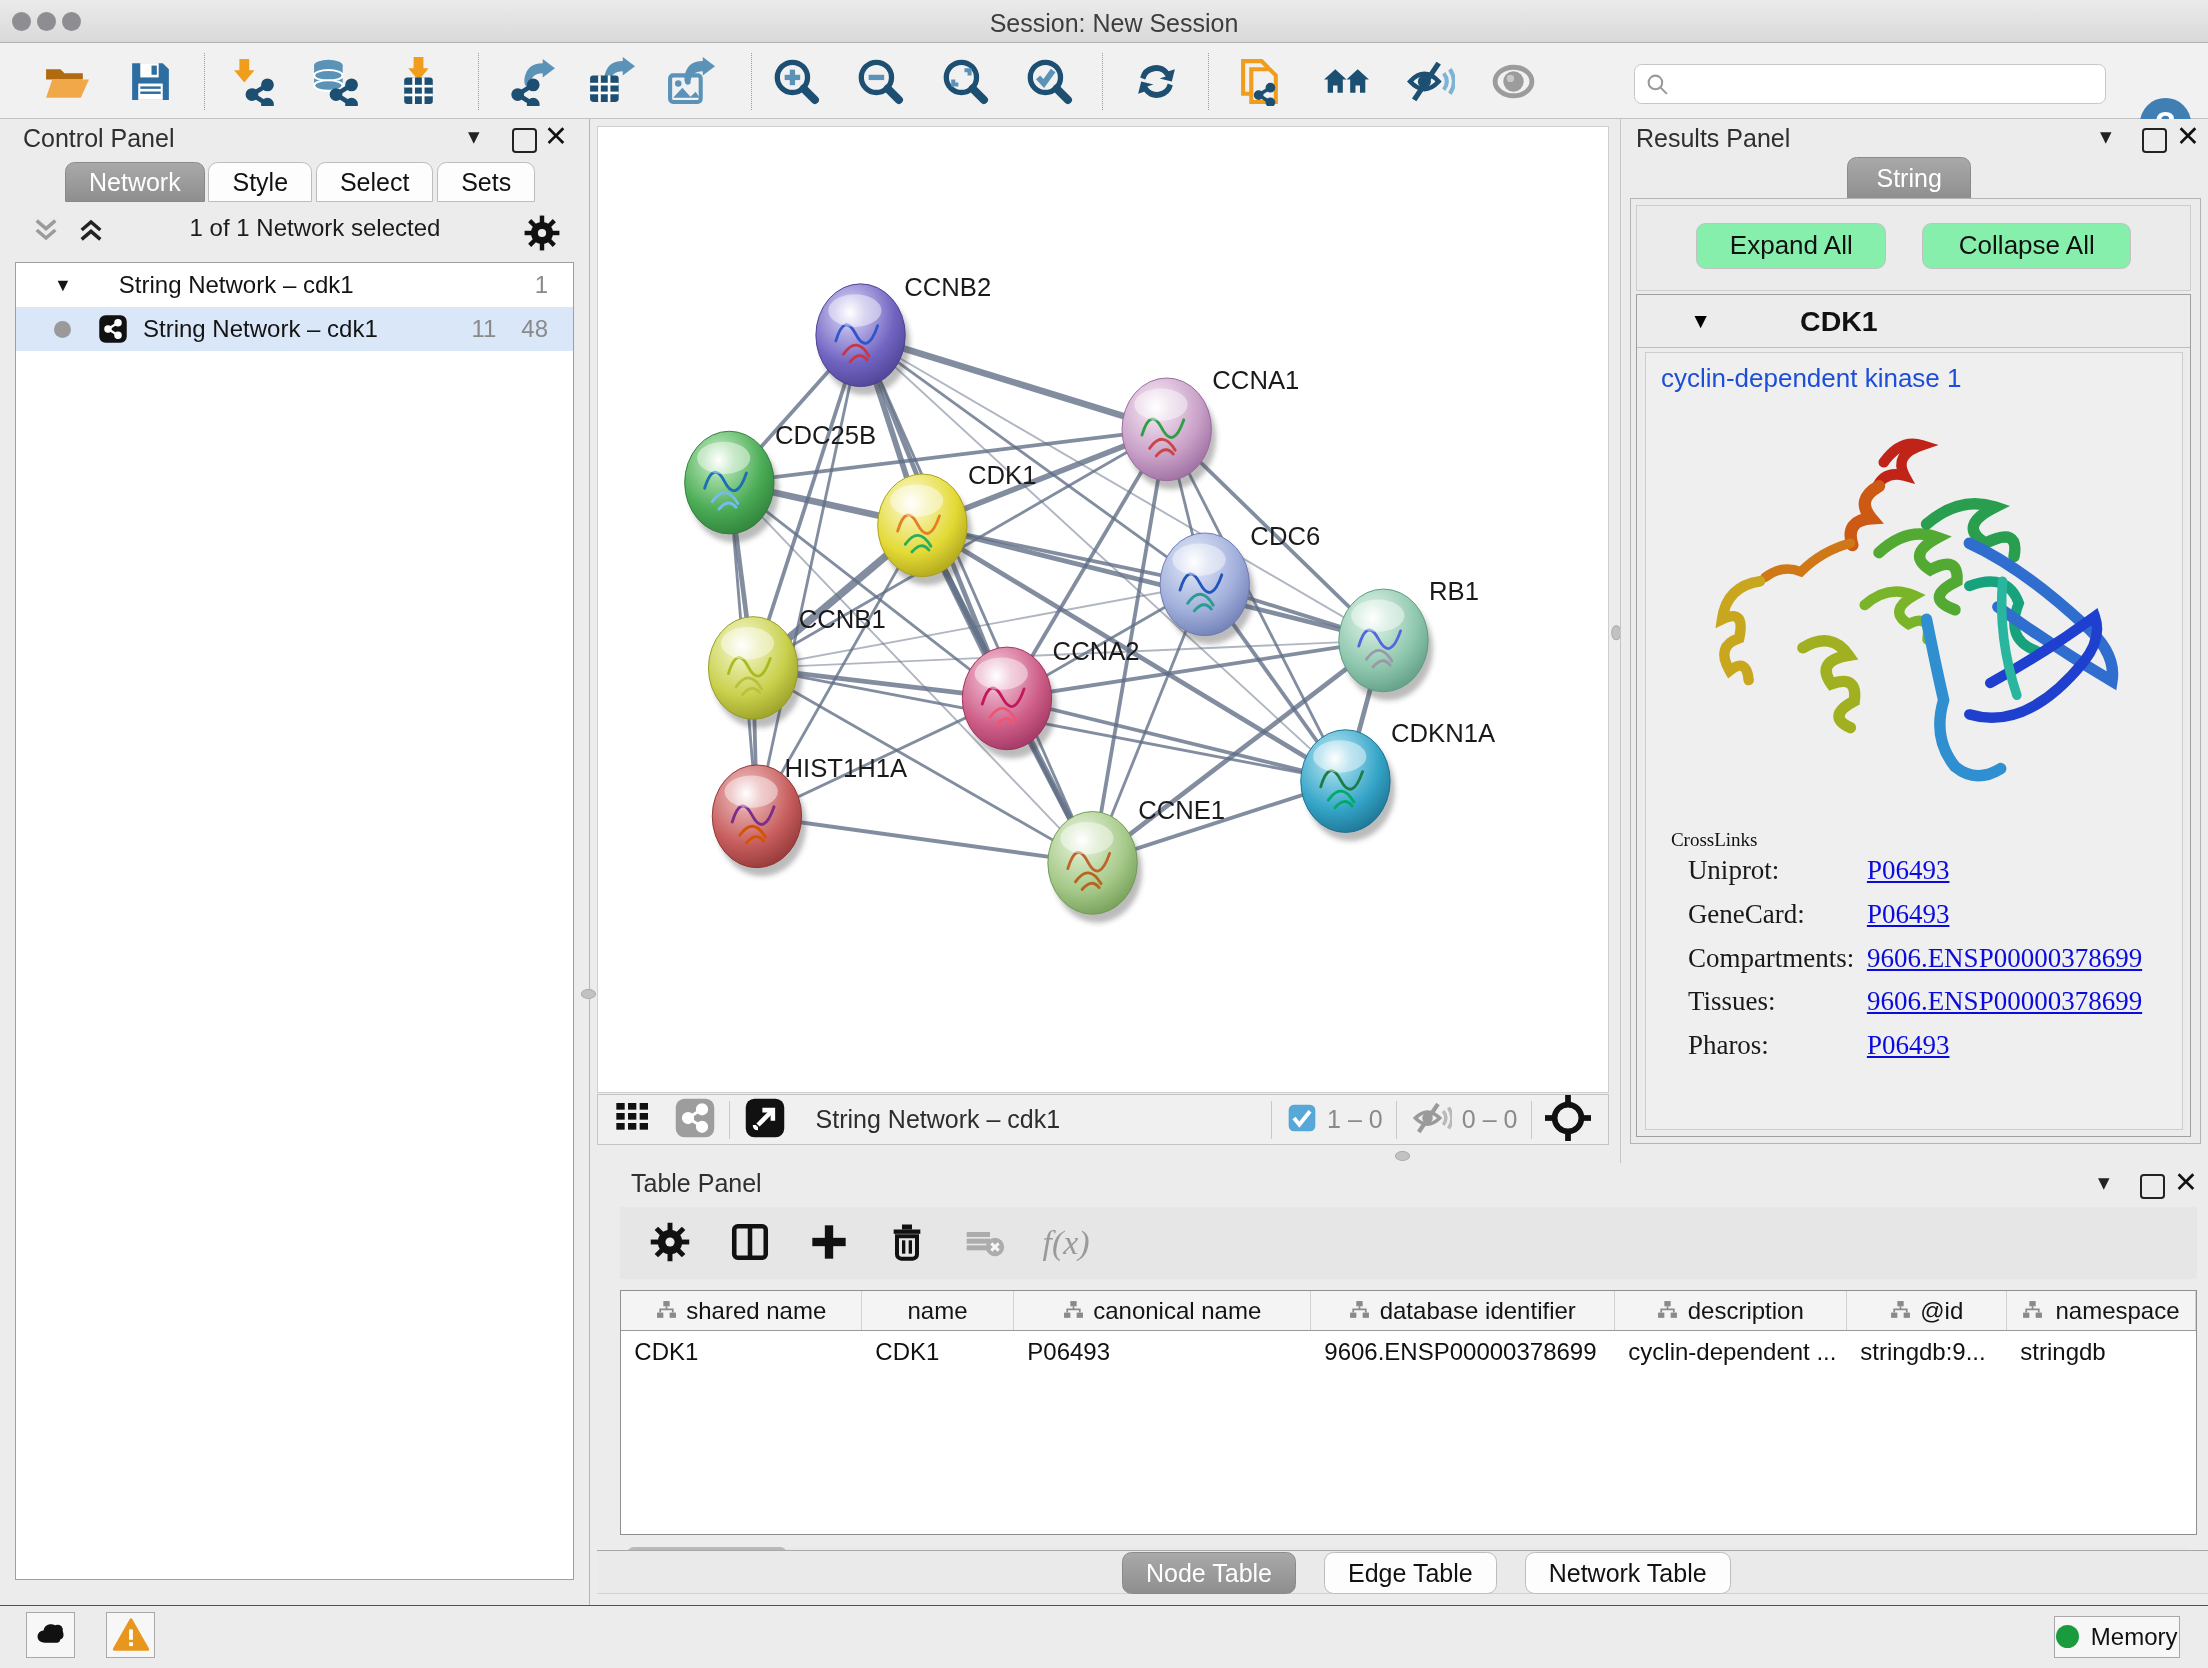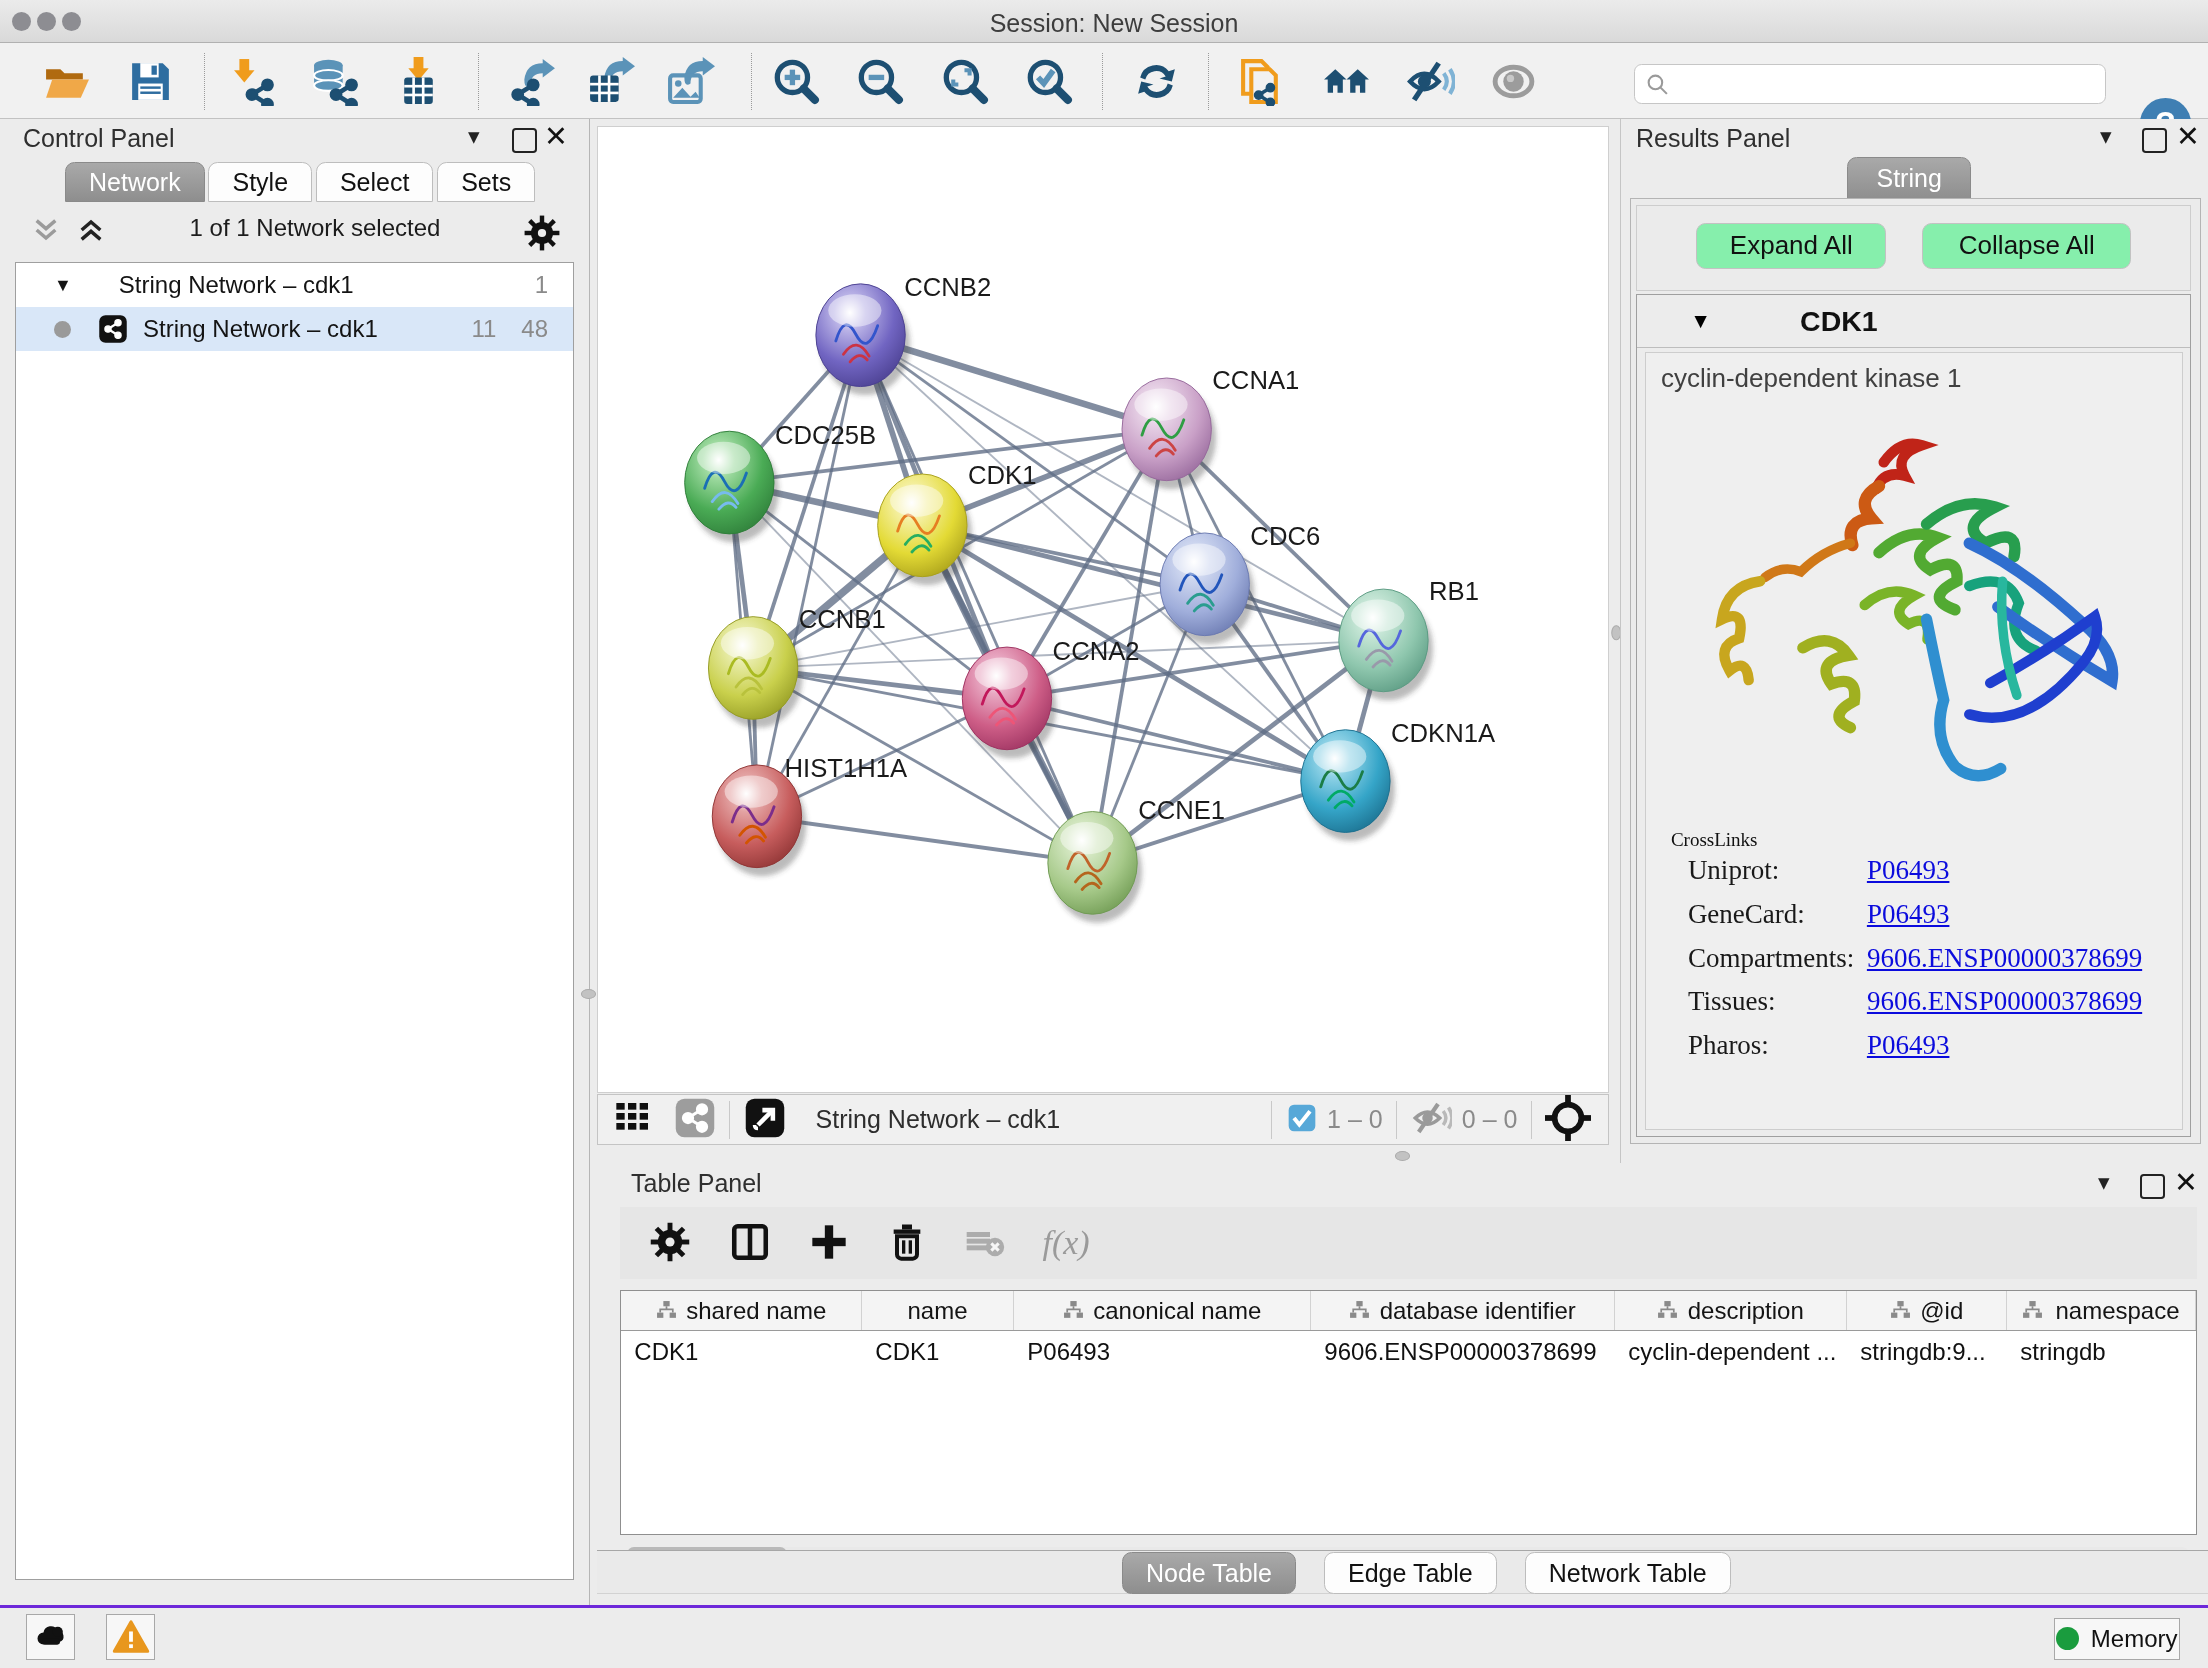--- a/index.html
+++ b/index.html
@@ -60,21 +60,21 @@
     background:linear-gradient(#a9a9a9,#8f8f8f);color:#fff;font-size:25px;
     border:1px solid #8a8a8a;border-radius:9.5px 9.5px 0 0;display:flex;align-items:center;}
   #rp-outer{left:8.6px;top:79px;width:571px;height:946px;background:#ebebeb;border:1.9px solid #b4b4b4;}
   #rp-btnbox{left:5.7px;top:5.7px;width:555px;height:86px;border:1px solid #cdcdcd;}
   .rp-btn{top:17px;height:46px;background:#86efac;border:1px solid #c2c2c2;border-radius:9.5px;
     font-size:26px;color:#111;display:flex;align-items:center;justify-content:center;}
   #rp-entry{left:5.7px;top:95px;width:555px;height:843px;border:1px solid #9f9f9f;background:#ececec;}
   #rp-entry-head{height:53px;border-bottom:1px solid #bdbdbd;display:flex;align-items:center;}
   #rp-entry-name{font-size:28.5px;font-weight:bold;color:#111;margin-left:89px;}
   #rp-body{left:7.6px;top:57px;width:538px;height:778px;background:#efefef;border:1px solid #cdcdcd;}
-  #rp-desc{left:15px;top:9.5px;font-size:26px;color:#404040;}
+  #rp-desc{left:15px;top:9.5px;font-size:26px;color:#1d4ed8;}
   .serif{font-family:"Liberation Serif","DejaVu Serif",serif;}
   #crosslinks-title{left:25px;top:476px;font-size:19px;font-weight:normal;color:#111;}
   .xl-label{left:42px;font-size:27px;color:#191919;}
   .xl-value{left:221px;font-size:27px;color:#0b0bdd;text-decoration:underline;}
 
   
   #table-panel{left:597px;top:1163px;width:1611px;height:442px;background:#ececec;}
   #tp-toolbar{left:23px;top:44px;width:1577px;height:72px;background:#e6e6e6;
     display:flex;align-items:center;gap:38px;padding-left:28.5px;}
   #tp-table{left:23px;top:127px;width:1577px;height:245px;background:#fff;border:1px solid #8f8f8f;}
@@ -83,21 +83,21 @@
     border-right:1px solid #d2d2d2;overflow:hidden;white-space:nowrap;}
   #tp-row{display:flex;height:42px;align-items:center;}
   .td{font-size:24px;color:#111;padding-left:13.3px;overflow:hidden;white-space:nowrap;}
   #tp-hscroll{left:30px;top:384px;width:1562px;height:14.3px;background:#e9e9e9;border-radius:7.6px;}
   #tp-hthumb{left:0px;top:0px;width:160px;height:14.3px;background:#b9b9b9;border-radius:7.6px;}
   #tp-tabs-strip{left:0;top:387px;width:1611px;height:44px;background:#eaeaea;
     border-top:1.9px solid #a7a7a7;border-bottom:1px solid #d2d2d2;}
   #tp-tabs{left:525px;top:389px;display:flex;gap:28px;}
 
   
-  #statusbar{left:0;top:1605px;width:2208px;height:63px;background:#ececec;border-top:3px solid #6d28d9;}
+  #statusbar{left:0;top:1605px;width:2208px;height:63px;background:#ececec;border-top:1px solid #6d28d9;}
   .sb-btn{top:5.7px;width:49px;height:46px;background:#f7f7f7;border:1.9px solid #a8a8a8;
     display:flex;align-items:center;justify-content:center;}
   #memory-btn{left:2054px;top:9.5px;width:126px;height:42px;background:#f7f7f7;
     border:1px solid #a8a8a8;display:flex;align-items:center;justify-content:center;gap:11.4px;
     font-size:24px;color:#111;}
   #memory-dot{width:23px;height:23px;border-radius:50%;background:#1a9c3e;}
 
   .node-label{font-size:27px;fill:#1a1a1a;font-family:"Liberation Sans",sans-serif;}
   .splitter-dot{width:15px;height:9.5px;border-radius:50%;background:#c2c2c2;border:1px solid #ababab;}
 </style>

